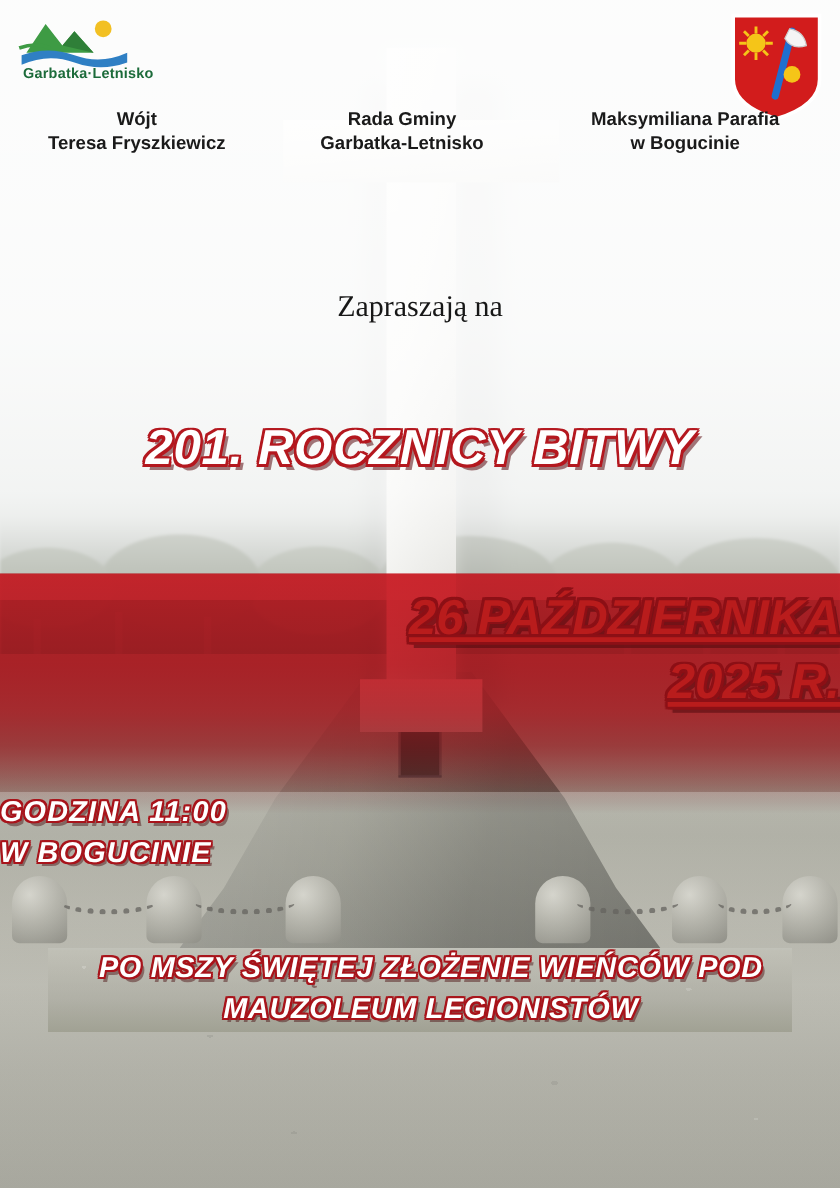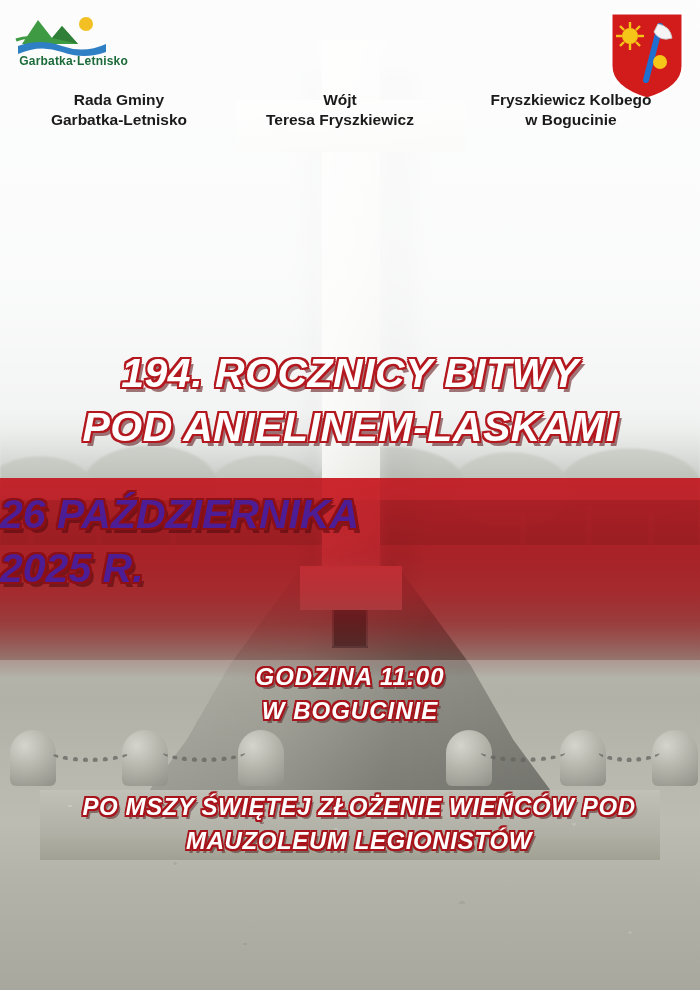--- a/index.html
+++ b/index.html
@@ -197,33 +197,33 @@
     letter-spacing:.5px;
     color:#ffffff;
     text-shadow:
       -2px 0 0 #b4181f, 2px 0 0 #b4181f, 0 -2px 0 #b4181f, 0 2px 0 #b4181f,
       -2px -2px 0 #b4181f, 2px -2px 0 #b4181f, -2px 2px 0 #b4181f, 2px 2px 0 #b4181f,
       4px 5px 0 rgba(90,10,14,.55);
   }
 
   .date {
     position:absolute; left:0; right:0; top:487px;
-    text-align:left;
+    text-align:right;
     font-weight:700; font-style:italic;
     font-size:41px; line-height:1.32;
-    color:#4c1d95;
+    color:#b91c1c;
     text-shadow:
       -2px 0 0 #8c1016, 2px 0 0 #8c1016, 0 -2px 0 #8c1016, 0 2px 0 #8c1016,
       -2px -2px 0 #8c1016, 2px -2px 0 #8c1016, -2px 2px 0 #8c1016, 2px 2px 0 #8c1016,
       4px 5px 0 rgba(70,6,10,.5);
+    text-decoration: underline;
   }
 
   .details {
     position:absolute; left:0; right:0; top:660px;
-    text-align:center;
     font-weight:700; font-style:italic;
     font-size:24px; line-height:1.42;
     letter-spacing:1px;
     color:#ffffff;
     text-shadow:
       -1.6px 0 0 #a8141b, 1.6px 0 0 #a8141b, 0 -1.6px 0 #a8141b, 0 1.6px 0 #a8141b,
       -1.6px -1.6px 0 #a8141b, 1.6px -1.6px 0 #a8141b, -1.6px 1.6px 0 #a8141b, 1.6px 1.6px 0 #a8141b,
       3px 4px 0 rgba(70,8,12,.45);
   }
 
@@ -316,40 +316,40 @@
             <line x1="28" y1="20" x2="32" y2="16"></line>
           </g>
         </g>
         <line x1="52" y1="16" x2="38" y2="70" stroke="#1f6fd0" stroke-width="6" stroke-linecap="round"></line>
         <path d="M50 14 q12 2 14 14 q-12 4 -18 -6 Z" fill="#f5f5f5" stroke="#cccccc" stroke-width="1"></path>
         <circle cx="52" cy="52" r="7" fill="#f5c518"></circle>
       </svg>
     </div>
 
     <div class="orgs">
+      <div class="org mid">
+        <span class="line">Wójt</span>
+        <span class="line">Teresa Fryszkiewicz</span>
+      </div>
       <div class="org left">
         <span class="line">Rada Gminy</span>
         <span class="line">Garbatka-Letnisko</span>
       </div>
-      <div class="org mid">
-        <span class="line">Wójt</span>
-        <span class="line">Teresa Fryszkiewicz</span>
-      </div>
       <div class="org right">
-        <span class="line">Fryszkiewicz Kolbego</span>
+        <span class="line">Maksymiliana Parafia</span>
         <span class="line">w Bogucinie</span>
       </div>
     </div>
 
     <div class="invite">
+      <span class="line">Zapraszają na</span>
     </div>
 
     <div class="headline">
-      <span class="line">194. ROCZNICY BITWY</span>
-      <span class="line">POD ANIELINEM-LASKAMI</span>
+      <span class="line">201. ROCZNICY BITWY</span>
     </div>
 
     <div class="date">
       <span class="line">26 PAŹDZIERNIKA</span>
       <span class="line">2025 R.</span>
     </div>
 
     <div class="details">
       <span class="line">GODZINA 11:00</span>
       <span class="line">W BOGUCINIE</span>

